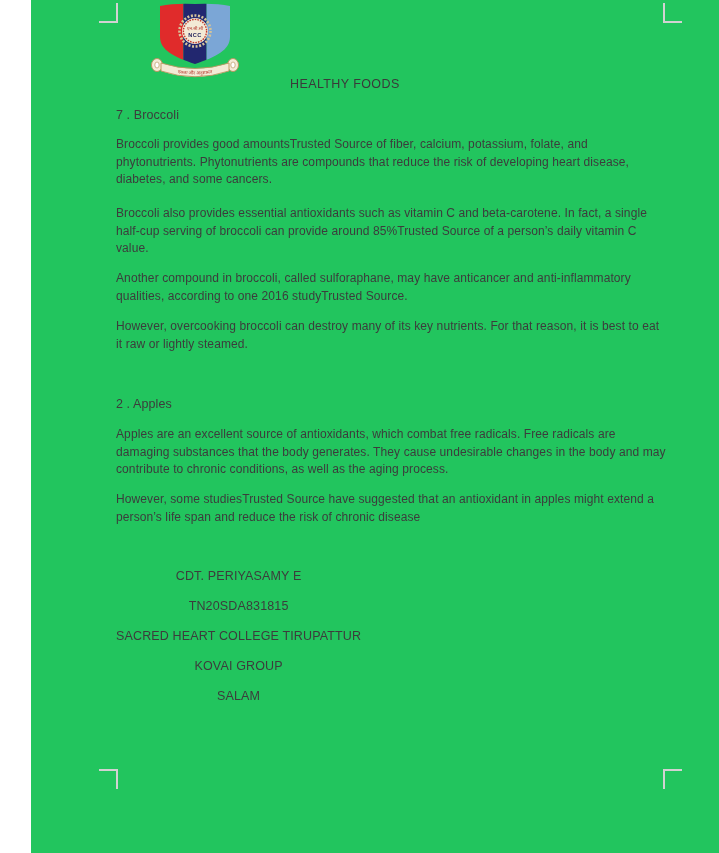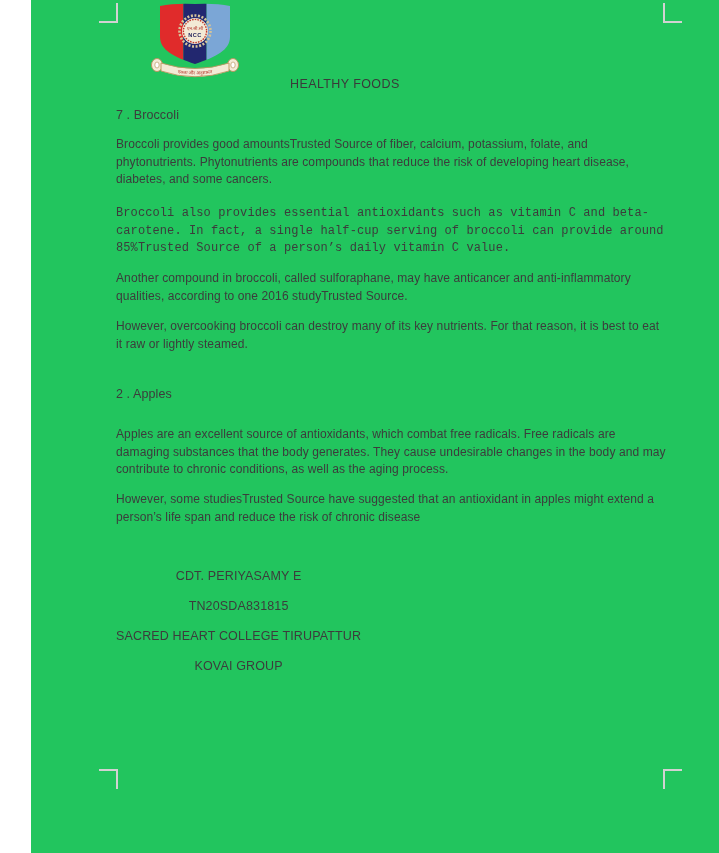--- a/index.html
+++ b/index.html
@@ -31,24 +31,24 @@
 
   
   .tblock {
     position: absolute; left: 85px; width: 552px;
     font-size: 12px; line-height: 17.6px; letter-spacing: 0.1px;
     color: #3c3c3c;
   }
   .h-sec { font-size: 12.5px; }
   .pos-h1 { top: 107px; }
   .pos-p1 { top: 136px; }
-  .pos-p2 { top: 205px; font-family: Liberation Mono, monospace; }
+  .pos-p2 { top: 205px; }
   .pos-p3 { top: 270px; }
   .pos-p4 { top: 318px; }
-  .pos-h2 { top: 386px; }
+  .pos-h2 { top: 396px; }
   .pos-p5 { top: 426px; }
   .pos-p6 { top: 491px; }
 
   
   .signature { position: absolute; left: 85px; top: 570px; }
   .sig-line { font-size: 12.5px; line-height: 13px; margin-bottom: 17px; letter-spacing: 0.15px; color: #3c3c3c; text-align: center; }
 </style>
 </head>
 <body>
 
@@ -103,15 +103,16 @@
 
   <div class="tblock h-sec pos-h2">2 . Apples</div>
   <div class="tblock pos-p5">Apples are an excellent source of antioxidants, which combat free radicals. Free radicals are damaging substances that the body generates. They cause undesirable changes in the body and may contribute to chronic conditions, as well as the aging process.</div>
   <div class="tblock pos-p6">However, some studiesTrusted Source have suggested that an antioxidant in apples might extend a person’s life span and reduce the risk of chronic disease</div>
 
   <div class="signature">
     <div class="sig-line">CDT. PERIYASAMY E</div>
     <div class="sig-line">TN20SDA831815</div>
     <div class="sig-line">SACRED HEART COLLEGE TIRUPATTUR</div>
     <div class="sig-line">KOVAI GROUP</div>
+    <div class="sig-line">SALAM</div>
   </div>
 
 </div>
 
 </body></html>

